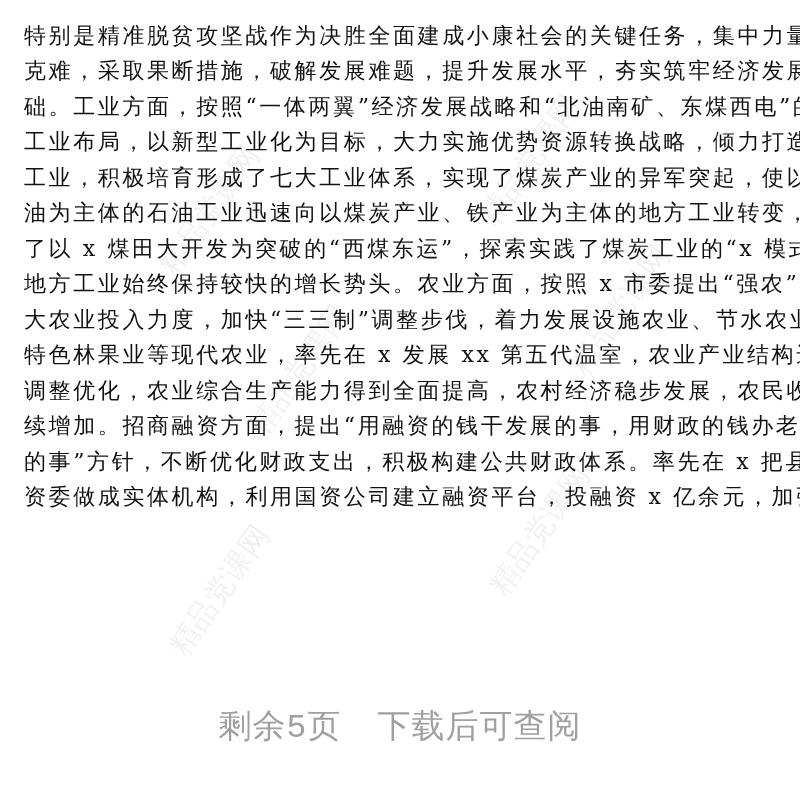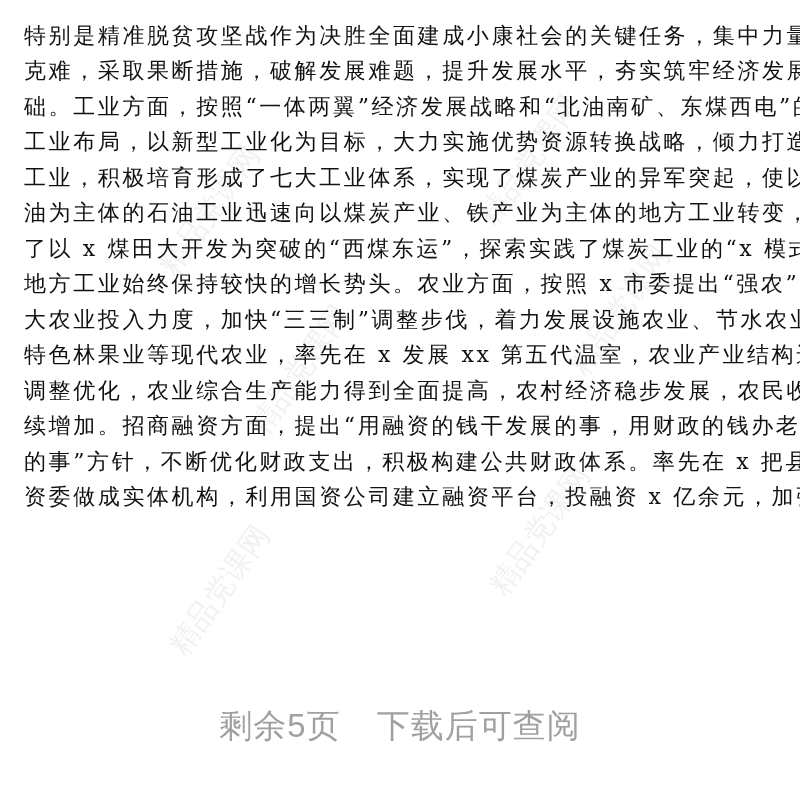--- a/index.html
+++ b/index.html
@@ -18,21 +18,21 @@
       letter-spacing: 2.6px;
     }
     .watermarks { position: absolute; left: 0; top: 0; width: 800px; height: 806px; pointer-events: none; }
     .wm {
       position: absolute; font-family: "DejaVu Sans", sans-serif;
       font-size: 30px; color: rgba(180,180,180,0.18);
       transform: rotate(-55deg); transform-origin: left top; white-space: nowrap;
     }
     .footer {
       position: absolute; left: 0; width: 800px; top: 704px; text-align: center;
-      font-family: Liberation Sans, sans-serif;
+      font-family: Liberation Mono, monospace;
       font-size: 33px; color: #a0a0a0; letter-spacing: 1px;
     }
     .footer .gap { display: inline-block; width: 36px; }
   </style>
 </head>
 <body>
 
 <div class="page">
   <div class="watermarks">
     <div class="wm" style="left:150px;top:260px;">精品党课网</div>

